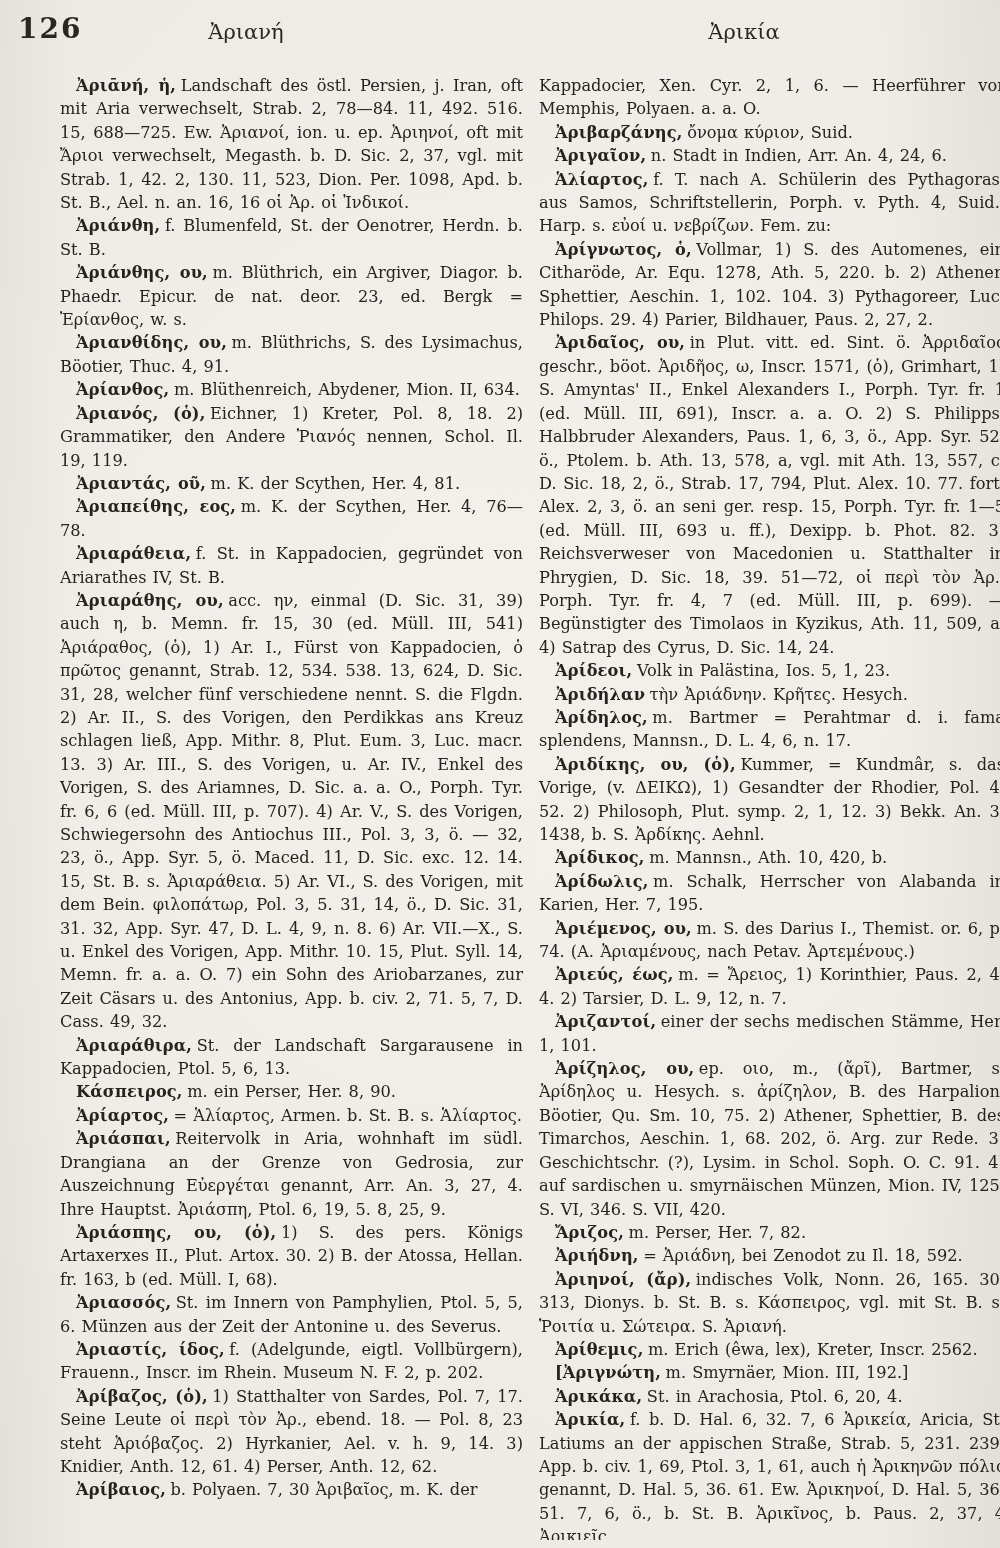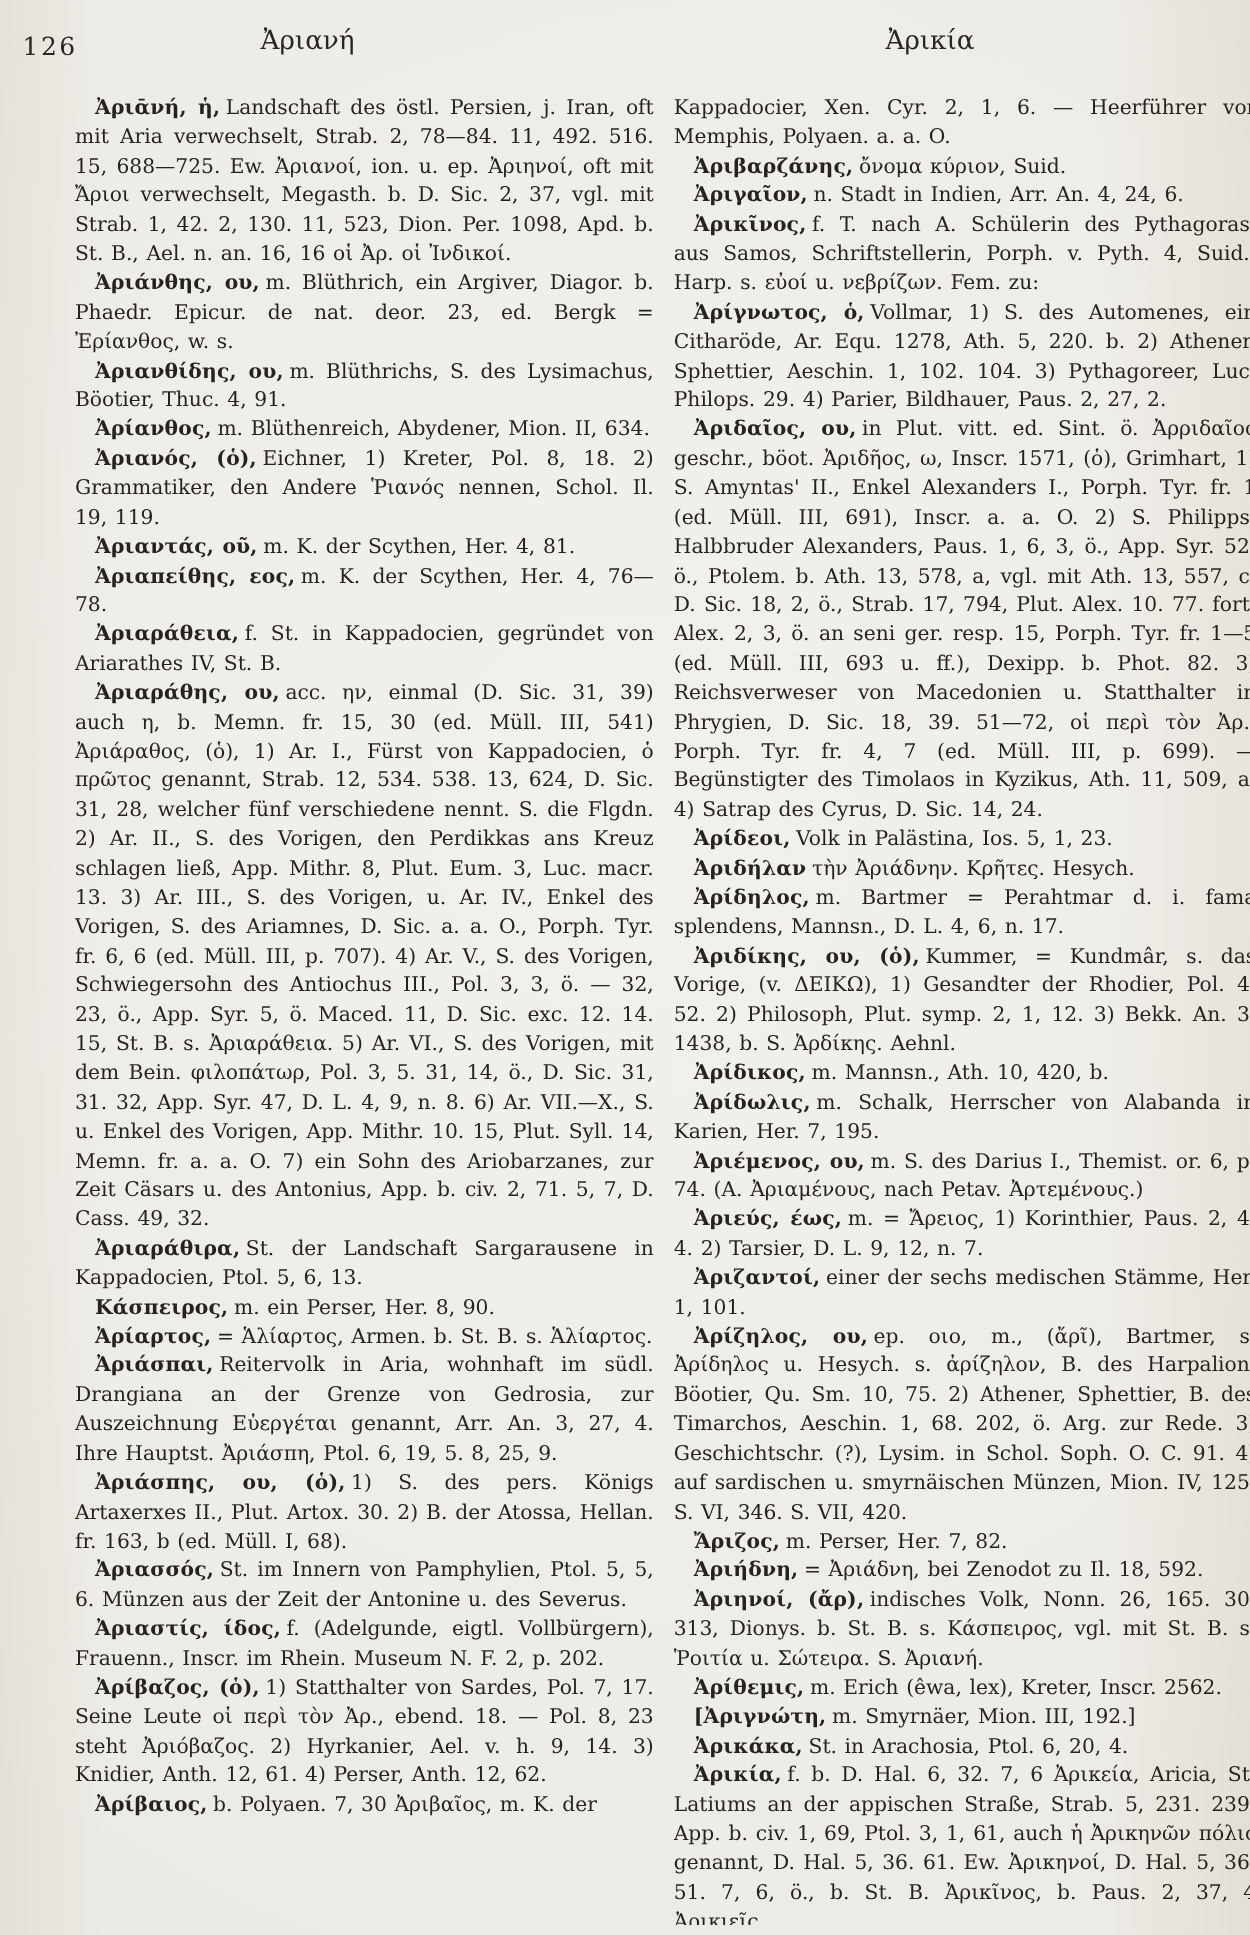--- a/index.html
+++ b/index.html
@@ -10,22 +10,22 @@
     color:#26231e;
     position:relative; overflow:hidden;
   }
   .page {
     position:absolute; left:0; top:0; width:1000px; height:1548px;
     background:
       radial-gradient(ellipse 120% 90% at 48% 42%, rgba(248,246,241,.55) 0%, rgba(248,246,241,0) 70%),
       linear-gradient(90deg, #e3e0d9 0%, #eceae4 8%, #edebe5 88%, #e2dfd8 100%);
   }
   .pagenum {
-    position:absolute; left:18px; top:25px;
-    font-size:20px; font-weight:normal; letter-spacing:2px; color:#2a2722;
+    position:absolute; left:18px; top:12px;
+    font-size:28px; font-weight:bold; letter-spacing:2px; color:#2a2722;
   }
   .runhead {
     position:absolute; top:20px; font-size:21px; color:#2a2722;
   }
   .runhead.lh { left:0px;   width:492px; text-align:center; }
   .runhead.rh { left:500px; width:488px; text-align:center; }
   .col {
     position:absolute; top:74px; height:1466px; overflow:hidden;
     text-align:justify; font-size:16.2px; line-height:23.4px;
     word-spacing:.06em;
@@ -41,20 +41,21 @@
 <body>
 
 <div class="page">
 
   <div class="pagenum">126</div>
   <div class="runhead lh">Ἀριανή</div>
   <div class="runhead rh">Ἀρικία</div>
 
   <div class="col cl">
     <p class="entry"><b class="lemma">Ἀριᾱνή, ἡ,</b><span>Landschaft des östl. Persien, j. Iran, oft mit Aria verwechselt, Strab. 2, 78—84. 11, 492. 516. 15, 688—725. Ew. Ἀριανοί, ion. u. ep. Ἀριηνοί, oft mit Ἄριοι verwechselt, Megasth. b. D. Sic. 2, 37, vgl. mit Strab. 1, 42. 2, 130. 11, 523, Dion. Per. 1098, Apd. b. St. B., Ael. n. an. 16, 16 οἱ Ἀρ. οἱ Ἰνδικοί.</span></p>
+    <p class="entry"><b class="lemma">Ἀριάνθη,</b><span>f. Blumenfeld, St. der Oenotrer, Herdn. b. St. B.</span></p>
     <p class="entry"><b class="lemma">Ἀριάνθης, ου,</b><span>m. Blüthrich, ein Argiver, Diagor. b. Phaedr. Epicur. de nat. deor. 23, ed. Bergk = Ἐρίανθος, w. s.</span></p>
     <p class="entry"><b class="lemma">Ἀριανθίδης, ου,</b><span>m. Blüthrichs, S. des Lysimachus, Böotier, Thuc. 4, 91.</span></p>
     <p class="entry"><b class="lemma">Ἀρίανθος,</b><span>m. Blüthenreich, Abydener, Mion. II, 634.</span></p>
     <p class="entry"><b class="lemma">Ἀριανός, (ὁ),</b><span>Eichner, 1) Kreter, Pol. 8, 18. 2) Grammatiker, den Andere Ῥιανός nennen, Schol. Il. 19, 119.</span></p>
     <p class="entry"><b class="lemma">Ἀριαντάς, οῦ,</b><span>m. K. der Scythen, Her. 4, 81.</span></p>
     <p class="entry"><b class="lemma">Ἀριαπείθης, εος,</b><span>m. K. der Scythen, Her. 4, 76—78.</span></p>
     <p class="entry"><b class="lemma">Ἀριαράθεια,</b><span>f. St. in Kappadocien, gegründet von Ariarathes IV, St. B.</span></p>
     <p class="entry"><b class="lemma">Ἀριαράθης, ου,</b><span>acc. ην, einmal (D. Sic. 31, 39) auch η, b. Memn. fr. 15, 30 (ed. Müll. III, 541) Ἀριάραθος, (ὁ), 1) Ar. I., Fürst von Kappadocien, ὁ πρῶτος genannt, Strab. 12, 534. 538. 13, 624, D. Sic. 31, 28, welcher fünf verschiedene nennt. S. die Flgdn. 2) Ar. II., S. des Vorigen, den Perdikkas ans Kreuz schlagen ließ, App. Mithr. 8, Plut. Eum. 3, Luc. macr. 13. 3) Ar. III., S. des Vorigen, u. Ar. IV., Enkel des Vorigen, S. des Ariamnes, D. Sic. a. a. O., Porph. Tyr. fr. 6, 6 (ed. Müll. III, p. 707). 4) Ar. V., S. des Vorigen, Schwiegersohn des Antiochus III., Pol. 3, 3, ö. — 32, 23, ö., App. Syr. 5, ö. Maced. 11, D. Sic. exc. 12. 14. 15, St. B. s. Ἀριαράθεια. 5) Ar. VI., S. des Vorigen, mit dem Bein. φιλοπάτωρ, Pol. 3, 5. 31, 14, ö., D. Sic. 31, 31. 32, App. Syr. 47, D. L. 4, 9, n. 8. 6) Ar. VII.—X., S. u. Enkel des Vorigen, App. Mithr. 10. 15, Plut. Syll. 14, Memn. fr. a. a. O. 7) ein Sohn des Ariobarzanes, zur Zeit Cäsars u. des Antonius, App. b. civ. 2, 71. 5, 7, D. Cass. 49, 32.</span></p>
     <p class="entry"><b class="lemma">Ἀριαράθιρα,</b><span>St. der Landschaft Sargarausene in Kappadocien, Ptol. 5, 6, 13.</span></p>
     <p class="entry"><b class="lemma">Κάσπειρος,</b><span>m. ein Perser, Her. 8, 90.</span></p>
@@ -64,21 +65,21 @@
     <p class="entry"><b class="lemma">Ἀριασσός,</b><span>St. im Innern von Pamphylien, Ptol. 5, 5, 6. Münzen aus der Zeit der Antonine u. des Severus.</span></p>
     <p class="entry"><b class="lemma">Ἀριαστίς, ίδος,</b><span>f. (Adelgunde, eigtl. Vollbürgern), Frauenn., Inscr. im Rhein. Museum N. F. 2, p. 202.</span></p>
     <p class="entry"><b class="lemma">Ἀρίβαζος, (ὁ),</b><span>1) Statthalter von Sardes, Pol. 7, 17. Seine Leute οἱ περὶ τὸν Ἀρ., ebend. 18. — Pol. 8, 23 steht Ἀριόβαζος. 2) Hyrkanier, Ael. v. h. 9, 14. 3) Knidier, Anth. 12, 61. 4) Perser, Anth. 12, 62.</span></p>
     <p class="entry"><b class="lemma">Ἀρίβαιος,</b><span>b. Polyaen. 7, 30 Ἀριβαῖος, m. K. der</span></p>
   </div>
 
   <div class="col cr">
     <p class="entry cont"><span>Kappadocier, Xen. Cyr. 2, 1, 6. — Heerführer vor Memphis, Polyaen. a. a. O.</span></p>
     <p class="entry"><b class="lemma">Ἀριβαρζάνης,</b><span>ὄνομα κύριον, Suid.</span></p>
     <p class="entry"><b class="lemma">Ἀριγαῖον,</b><span>n. Stadt in Indien, Arr. An. 4, 24, 6.</span></p>
-    <p class="entry"><b class="lemma">Ἀρικῖνος,</b><span>f. T. nach A. Schülerin des Pythagoras, aus Samos, Schriftstellerin, Porph. v. Pyth. 4, Suid., Harp. s. εὐοί u. νεβρίζων. Fem. zu:</span></p>
+    <p class="entry"><b class="lemma">Ἁλίαρτος,</b><span>f. T. nach A. Schülerin des Pythagoras, aus Samos, Schriftstellerin, Porph. v. Pyth. 4, Suid., Harp. s. εὐοί u. νεβρίζων. Fem. zu:</span></p>
     <p class="entry"><b class="lemma">Ἀρίγνωτος, ὁ,</b><span>Vollmar, 1) S. des Automenes, ein Citharöde, Ar. Equ. 1278, Ath. 5, 220. b. 2) Athener, Sphettier, Aeschin. 1, 102. 104. 3) Pythagoreer, Luc. Philops. 29. 4) Parier, Bildhauer, Paus. 2, 27, 2.</span></p>
     <p class="entry"><b class="lemma">Ἀριδαῖος, ου,</b><span>in Plut. vitt. ed. Sint. ö. Ἀρριδαῖος geschr., böot. Ἀριδῆος, ω, Inscr. 1571, (ὁ), Grimhart, 1) S. Amyntas' II., Enkel Alexanders I., Porph. Tyr. fr. 1 (ed. Müll. III, 691), Inscr. a. a. O. 2) S. Philipps, Halbbruder Alexanders, Paus. 1, 6, 3, ö., App. Syr. 52, ö., Ptolem. b. Ath. 13, 578, a, vgl. mit Ath. 13, 557, c, D. Sic. 18, 2, ö., Strab. 17, 794, Plut. Alex. 10. 77. fort. Alex. 2, 3, ö. an seni ger. resp. 15, Porph. Tyr. fr. 1—5 (ed. Müll. III, 693 u. ff.), Dexipp. b. Phot. 82. 3) Reichsverweser von Macedonien u. Statthalter in Phrygien, D. Sic. 18, 39. 51—72, οἱ περὶ τὸν Ἀρ., Porph. Tyr. fr. 4, 7 (ed. Müll. III, p. 699). — Begünstigter des Timolaos in Kyzikus, Ath. 11, 509, a. 4) Satrap des Cyrus, D. Sic. 14, 24.</span></p>
     <p class="entry"><b class="lemma">Ἀρίδεοι,</b><span>Volk in Palästina, Ios. 5, 1, 23.</span></p>
     <p class="entry"><b class="lemma">Ἀριδήλαν</b><span>τὴν Ἀριάδνην. Κρῆτες. Hesych.</span></p>
     <p class="entry"><b class="lemma">Ἀρίδηλος,</b><span>m. Bartmer = Perahtmar d. i. fama splendens, Mannsn., D. L. 4, 6, n. 17.</span></p>
     <p class="entry"><b class="lemma">Ἀριδίκης, ου, (ὁ),</b><span>Kummer, = Kundmâr, s. das Vorige, (v. ΔΕΙΚΩ), 1) Gesandter der Rhodier, Pol. 4, 52. 2) Philosoph, Plut. symp. 2, 1, 12. 3) Bekk. An. 3, 1438, b. S. Ἀρδίκης. Aehnl.</span></p>
     <p class="entry"><b class="lemma">Ἀρίδικος,</b><span>m. Mannsn., Ath. 10, 420, b.</span></p>
     <p class="entry"><b class="lemma">Ἀρίδωλις,</b><span>m. Schalk, Herrscher von Alabanda in Karien, Her. 7, 195.</span></p>
     <p class="entry"><b class="lemma">Ἀριέμενος, ου,</b><span>m. S. des Darius I., Themist. or. 6, p. 74. (A. Ἀριαμένους, nach Petav. Ἀρτεμένους.)</span></p>
     <p class="entry"><b class="lemma">Ἀριεύς, έως,</b><span>m. = Ἄρειος, 1) Korinthier, Paus. 2, 4, 4. 2) Tarsier, D. L. 9, 12, n. 7.</span></p>

